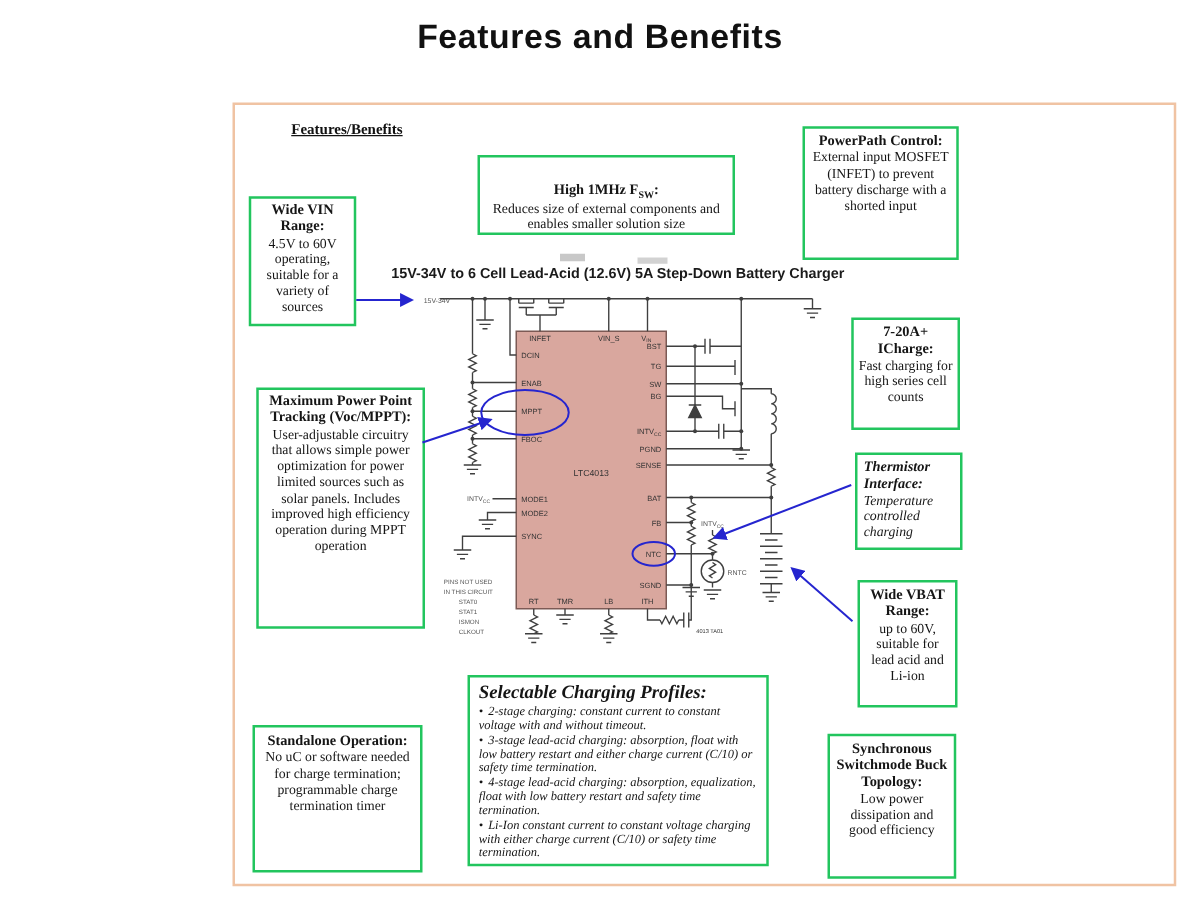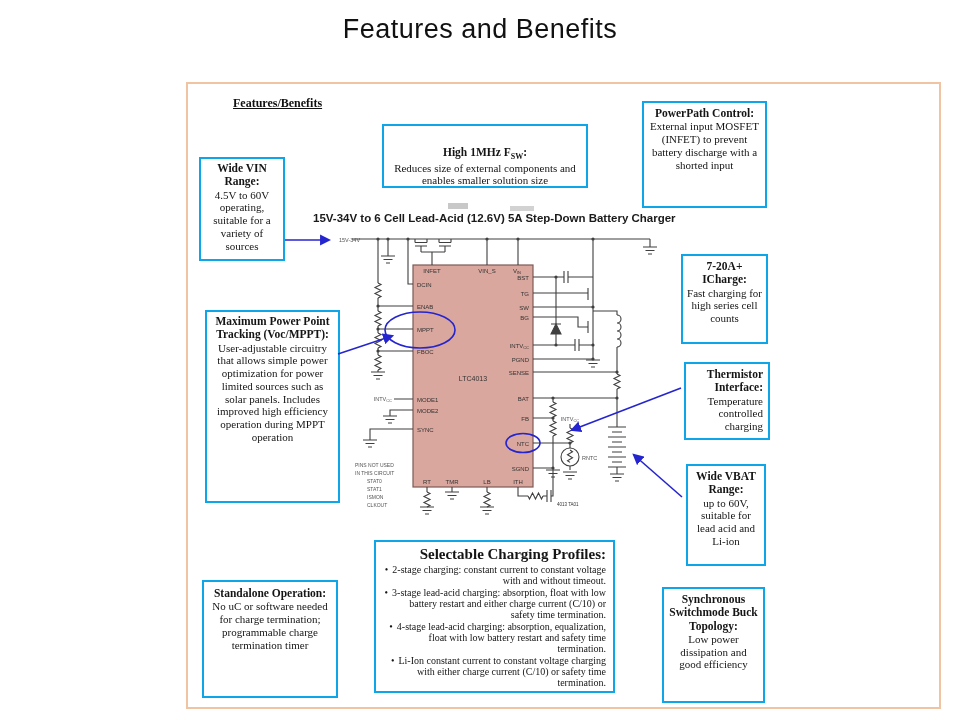--- a/index.html
+++ b/index.html
@@ -1,31 +1,31 @@
 <!DOCTYPE html>
 <html><head>
 <meta charset="utf-8">
 <style>
   html,body{margin:0;padding:0;background:#fff;}
   body{width:960px;height:720px;position:relative;overflow:hidden;
        font-family:"Liberation Sans",sans-serif;}
   .page-title{position:absolute;top:14px;left:0;width:960px;text-align:center;
-       font-size:27px;font-weight:normal;color:#111;letter-spacing:.5px;}
+       font-size:27px;font-weight:bold;color:#111;letter-spacing:.5px;}
   .slide{position:absolute;left:186px;top:82px;width:751px;height:623px;
        border:2px solid #f0c3a3;background:#fff;}
   .slide-heading{position:absolute;left:45px;top:12px;
        font-family:"Liberation Serif",serif;font-weight:bold;font-size:12px;
        text-decoration:underline;color:#111;}
-  .co{position:absolute;border:2px solid #0ea5e9;background:#fff;
+  .co{position:absolute;border:2px solid #22c55e;background:#fff;
        font-family:"Liberation Serif",serif;color:#151515;text-align:center;
        box-sizing:border-box;line-height:1.16;}
   .co-title{font-weight:bold;font-size:11.5px;}
   .co-body{font-size:11px;}
   .co sub{font-size:8px;font-weight:bold;}
-  .left-al{text-align:right;}
+  .left-al{text-align:left;font-style:italic;}
   .pitem{font-size:10px;line-height:1.1;margin-top:1px;}
   .bul{margin-right:4px;}
   svg{position:absolute;left:0;top:0;pointer-events:none;}
   svg text{font-family:"Liberation Sans",sans-serif;fill:#333;}
   .pl{font-size:6px;}
   .nt{font-size:5px;fill:#555;}
   .netlbl{font-size:5.5px;fill:#555;}
   .schem-title{font-size:11.5px;font-weight:bold;fill:#1a1a1a;}
 </style>
 </head>

